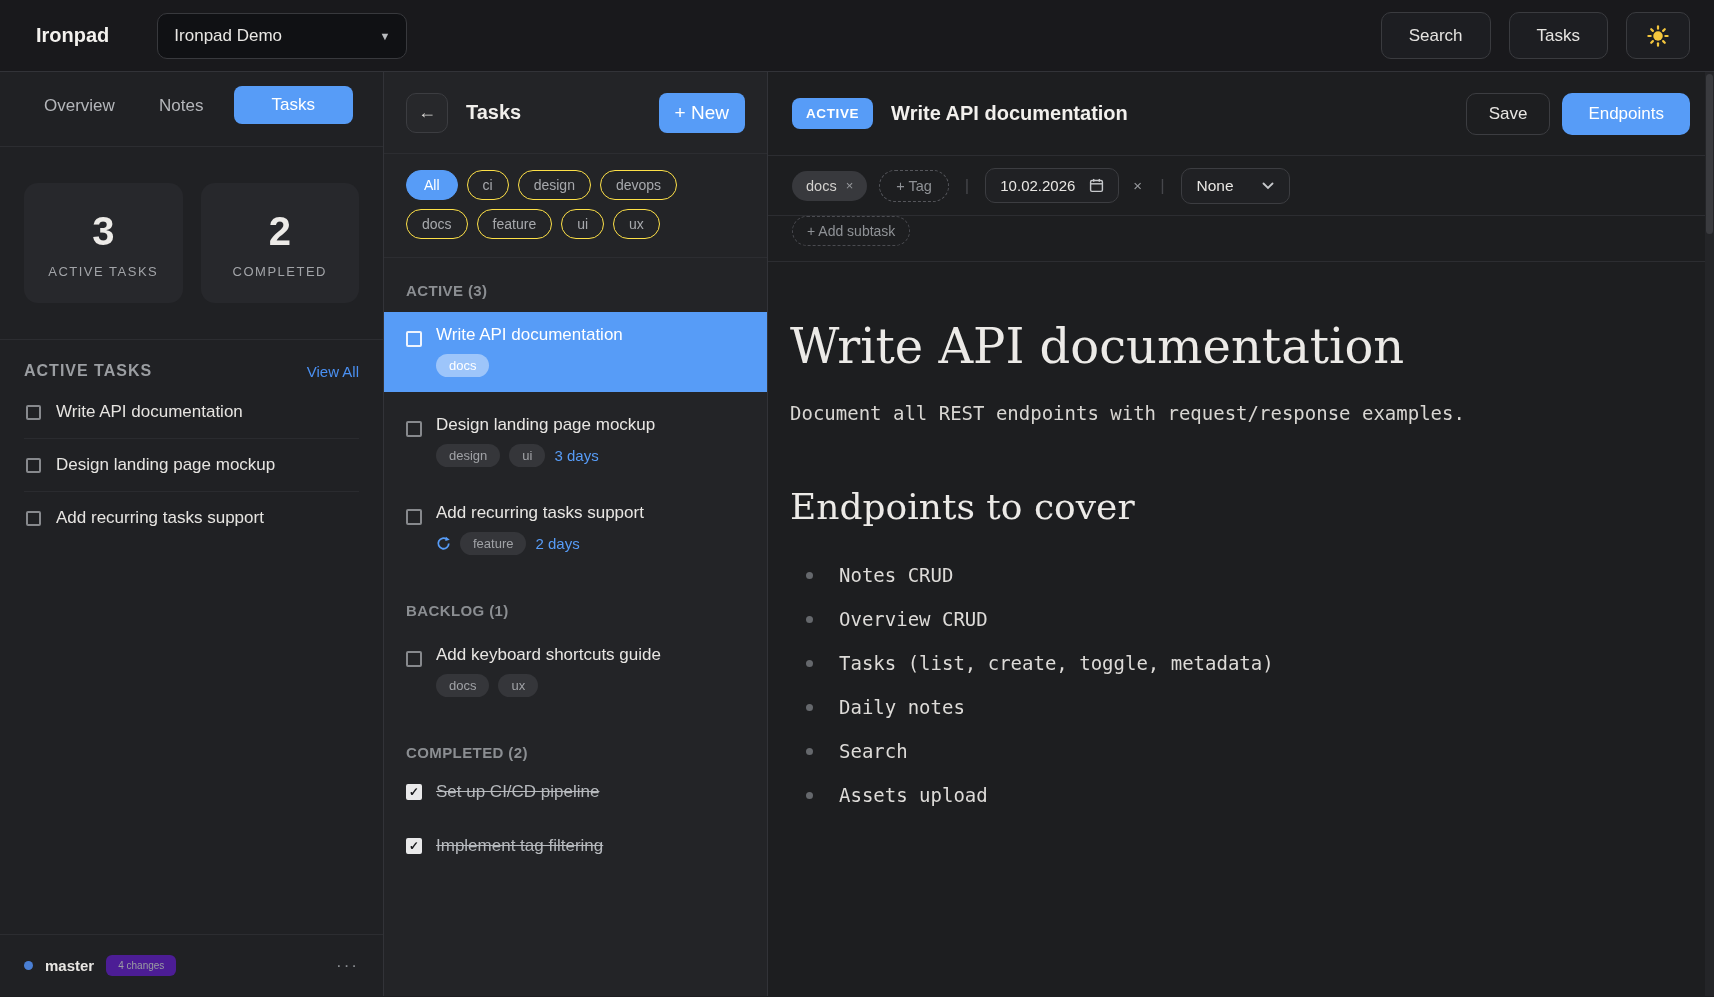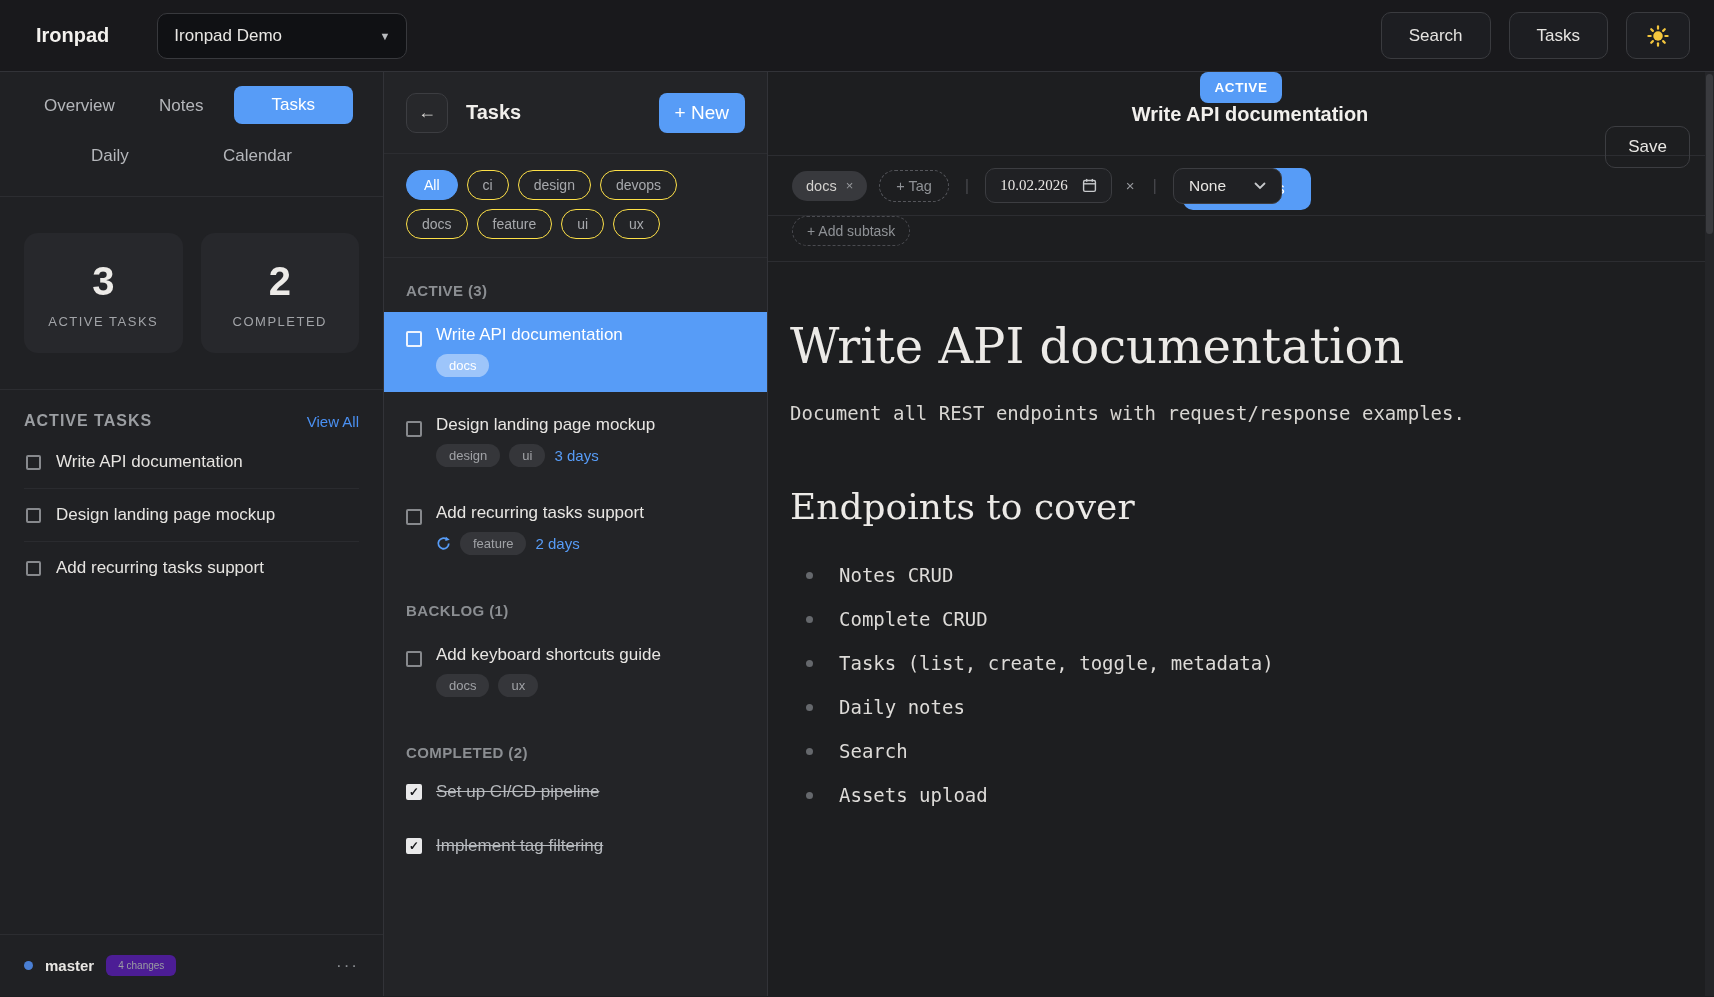--- a/index.html
+++ b/index.html
@@ -101,21 +101,21 @@
   .task-item.selected .tag-pill{background:rgba(255,255,255,.42);color:#fff;}
   .task-item.done{align-items:center;margin-bottom:18px;padding-top:8px;padding-bottom:8px;}
   .task-item.done .checkbox{margin-top:0;}
   .task-item.done .task-title{color:#b6b9bd;text-decoration:line-through;}
   .checkbox.checked{
     background:#e9e9ea;border-color:#e9e9ea;color:#17181b;font-size:12px;
     line-height:13px;text-align:center;font-weight:bold;
   }
   
   .detail{flex:1;background:#1d1e20;display:flex;flex-direction:column;position:relative;}
-  .d-header{height:84px;border-bottom:1px solid var(--border-soft);display:flex;align-items:center;padding:0 24px;flex-direction:column;}
+  .d-header{height:84px;border-bottom:1px solid var(--border-soft);display:flex;align-items:center;padding:0 24px;}
   .status-badge{
     background:var(--accent);color:#fff;font-weight:bold;font-size:13.5px;
     letter-spacing:.6px;padding:8px 14px;border-radius:8px;
   }
   .d-title{font-size:20px;font-weight:bold;margin-left:18px;color:#f2f0ed;}
   .save-btn{
     margin-left:auto;border:1px solid #3c3d41;border-radius:10px;padding:10px 22px;
     font-size:17px;color:#e8e6e3;background:transparent;cursor:pointer;
   }
   .complete-btn{
@@ -125,21 +125,21 @@
   .d-meta{height:60px;border-bottom:1px solid var(--border-soft);display:flex;align-items:center;padding:0 24px;gap:12px;}
   .d-tag{
     background:#38393d;border-radius:999px;padding:7px 14px;font-size:14.5px;color:#d3d1ce;
     display:flex;gap:9px;align-items:center;cursor:pointer;
   }
   .d-tag .x{color:#97999d;font-size:13px;}
   .add-tag{border:1px dashed #55565b;border-radius:999px;padding:7px 16px;font-size:14.5px;color:#8f9296;cursor:pointer;}
   .meta-sep{color:#46474b;font-size:17px;margin:0 4px;}
   .date-box{
     border:1px solid #3c3d41;background:#202124;border-radius:10px;padding:8px 14px;
-    display:flex;align-items:center;gap:14px;font-family:Liberation Serif, serif;
+    display:flex;align-items:center;gap:14px;font-family:Liberation Sans, sans-serif;
     font-size:15px;color:#e8e6e3;cursor:pointer;
   }
   .clear-x{color:#97999d;font-size:15px;margin:0 2px;cursor:pointer;}
   .recur-select{
     border:1px solid #3c3d41;background:#202124;border-radius:10px;padding:8px 15px;
     display:flex;align-items:center;gap:28px;font-size:15.5px;color:#e8e6e3;cursor:pointer;
   }
   .d-subtask-row{height:46px;border-bottom:1px solid var(--border-soft);display:flex;align-items:flex-start;padding:0 24px;}
   .add-subtask{border:1px dashed #4a4b50;border-radius:999px;padding:6px 14px;font-size:14px;color:#8f9296;cursor:pointer;}
   .d-content{flex:1;padding:44px 60px 0 22px;}
@@ -188,24 +188,20 @@
 </div>
 
 <div class="main">
 
   <div class="sidebar">
     <div class="nav">
       <div class="nav-row" id="nav-row-1">
           <div class="nav-item">Overview</div>
           <div class="nav-item">Notes</div>
           <div class="nav-item active">Tasks</div>
-        </div>
-      <div class="nav-row nav-row2" id="nav-row-2">
-          <div class="nav-item">Daily</div>
-          <div class="nav-item">Calendar</div>
         </div>
     </div>
     <div class="stats" id="stats">
         <div class="stat-card">
     <div class="stat-value">3</div>
     <div class="stat-label">ACTIVE TASKS</div>
   </div>
         <div class="stat-card">
     <div class="stat-value">2</div>
     <div class="stat-label">COMPLETED</div>
@@ -384,21 +380,21 @@
       <div class="doc-h1">Write API documentation</div>
       <div class="doc-p">Document all REST endpoints with request/response examples.</div>
       <div class="doc-h2">Endpoints to cover</div>
       <ul class="doc-ul" id="doc-bullets">
           <li class="doc-li">
     <span class="li-dot"></span>
     <span>Notes CRUD</span>
   </li>
           <li class="doc-li">
     <span class="li-dot"></span>
-    <span>Complete CRUD</span>
+    <span>Overview CRUD</span>
   </li>
           <li class="doc-li">
     <span class="li-dot"></span>
     <span>Tasks (list, create, toggle, metadata)</span>
   </li>
           <li class="doc-li">
     <span class="li-dot"></span>
     <span>Daily notes</span>
   </li>
           <li class="doc-li">

